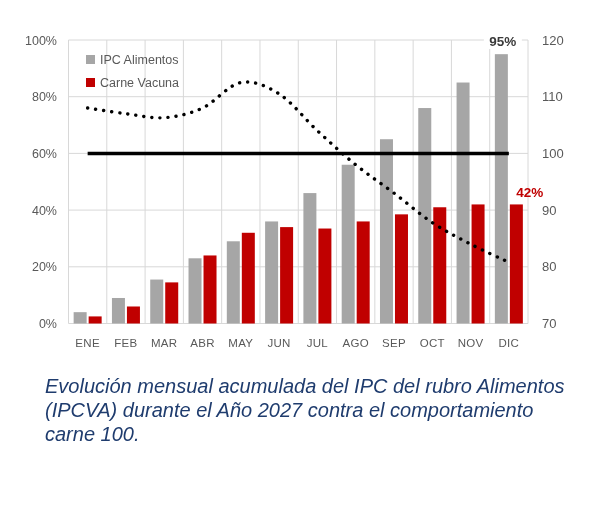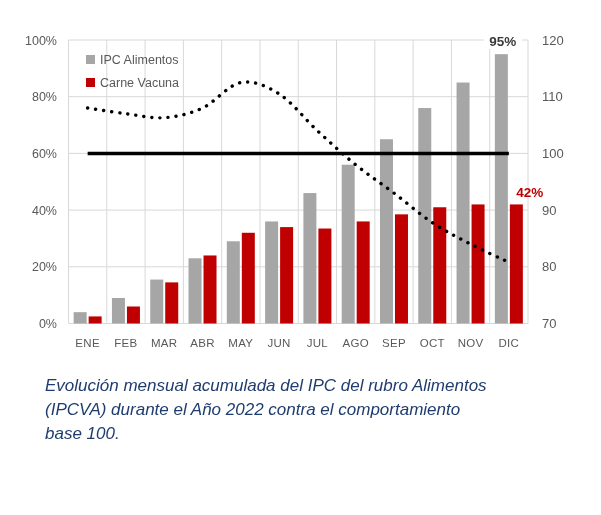--- a/index.html
+++ b/index.html
@@ -18,21 +18,21 @@
   .chart-wrap {
     width: 601px;
     height: 362px;
   }
   svg text {
     font-family: "Liberation Sans", sans-serif;
   }
   .caption {
     margin: 12px 0 0 45px;
     font-style: italic;
-    font-size: 17px;
+    font-size: 20px;
     line-height: 24px;
     color: #1f3c6e;
     white-space: nowrap;
   }
 </style>
 </head>
 <body>
 
 <div class="page">
   <div class="chart-wrap">
@@ -110,16 +110,16 @@
         <text x="100" y="63.5" font-size="12.5" fill="#595959" text-anchor="start" font-weight="normal">IPC Alimentos</text>
         <rect x="86" y="78" width="9" height="9" fill="#C00000"></rect>
         <text x="100" y="86.5" font-size="12.5" fill="#595959" text-anchor="start" font-weight="normal">Carne Vacuna</text>
         <rect x="483.85416666666663" y="33" width="38" height="16" fill="#ffffff"></rect>
         <text x="502.85416666666663" y="45.5" font-size="13.5" fill="#3a3a3a" text-anchor="middle" font-weight="bold">95%</text>
         <text x="529.8541666666666" y="197" font-size="13.5" fill="#C00000" text-anchor="middle" font-weight="bold">42%</text>
       </svg>
   </div>
   <div class="caption" style="color: rgb(31, 60, 110);">
     <div>Evolución mensual acumulada del IPC del rubro Alimentos</div>
-    <div>(IPCVA) durante el Año 2022 contra el comportamiento</div>
-    <div>base 100.</div>
+    <div>(IPCVA) durante el Año 2027 contra el comportamiento</div>
+    <div>carne 100.</div>
   </div>
 </div>
 
 </body></html>

